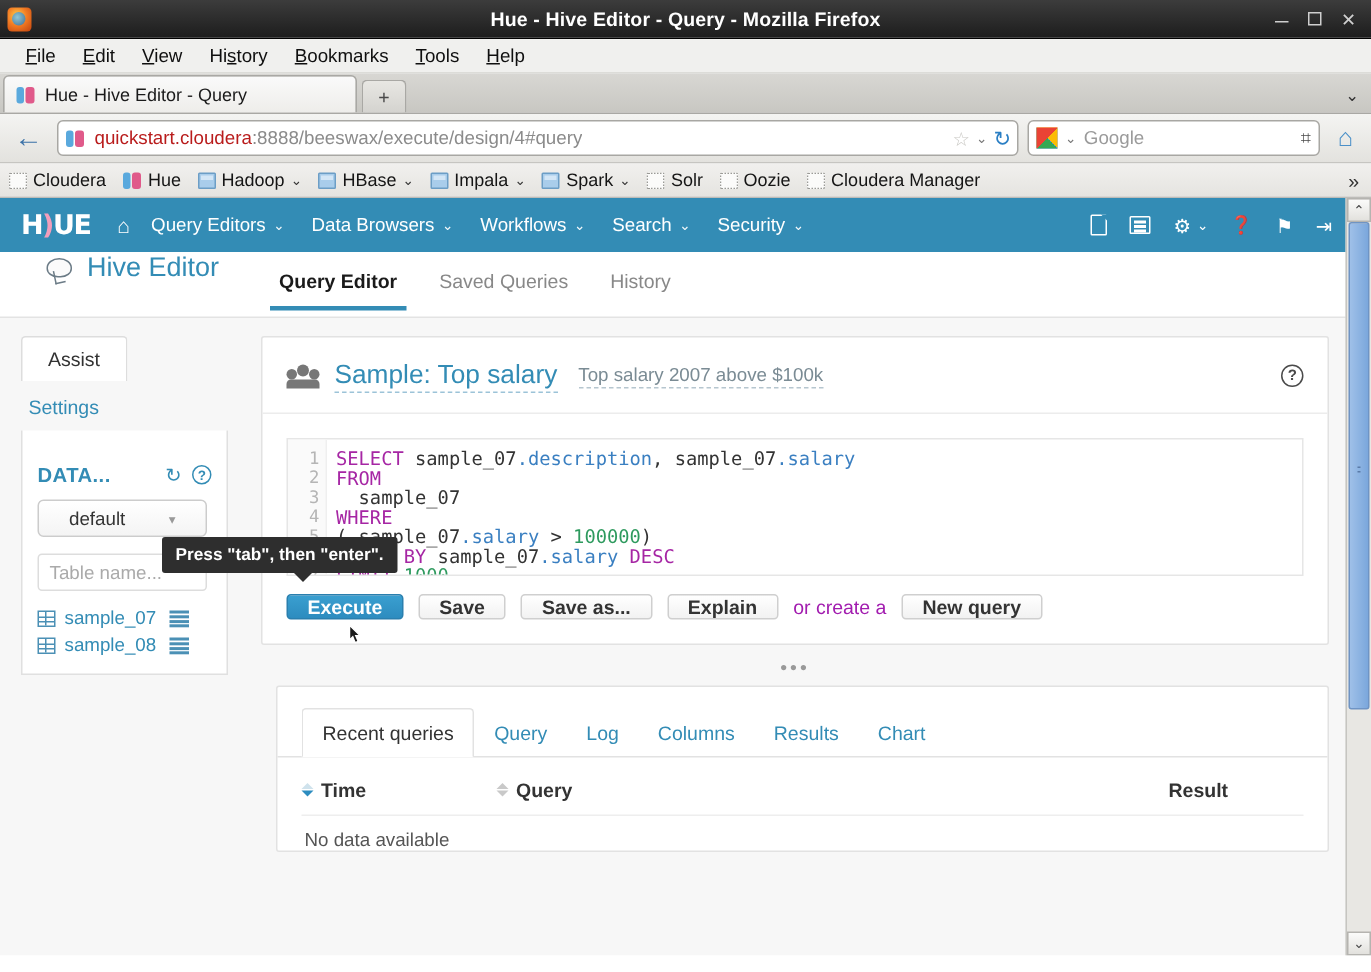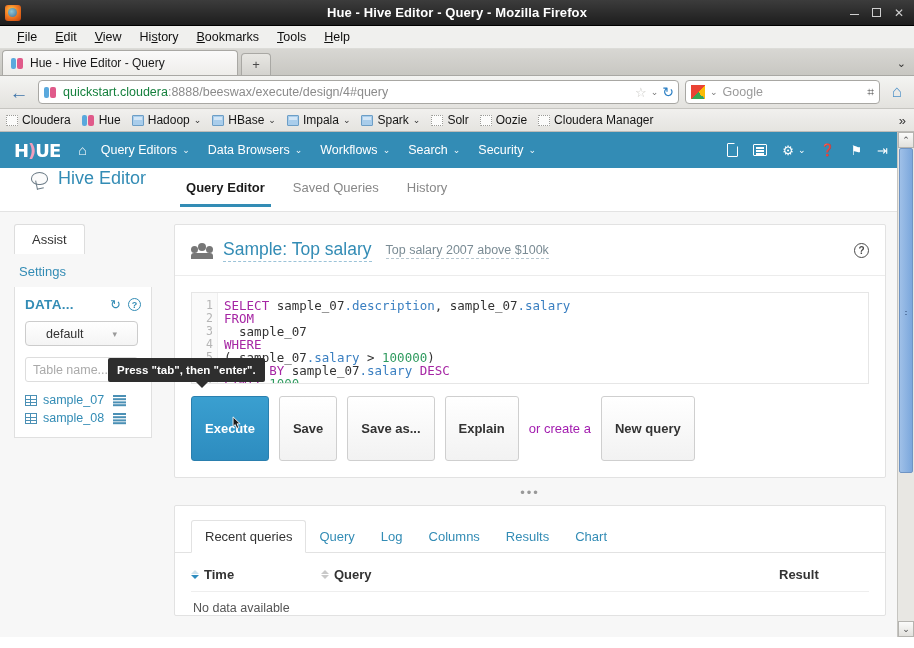--- a/index.html
+++ b/index.html
@@ -95,21 +95,21 @@
   }
   .urlbox .site-ico { width: 15px; height: 15px; margin-right: 5px; position: relative; flex:0 0 auto;}
   .urlbox .site-ico::before{
     content:""; position:absolute; left:1px; top:2px; width:5px; height:11px;
     background:#5aa9dd; border-radius:2px;
   }
   .urlbox .site-ico::after{
     content:""; position:absolute; left:7px; top:2px; width:6px; height:11px;
     background:#e05a8a; border-radius:2px;
   }
-  .url-strong { color: #15803d; margin-top: 20px; }
+  .url-strong { color: #b91c1c; margin-top: 20px; }
   .url-dim { color: #8b8b8b; }
   .urlbox .url-txt{ white-space: nowrap; overflow: hidden; text-overflow: ellipsis; }
   .urlbox .tail { margin-left: auto; display: flex; align-items: center; gap: 4px; flex: 0 0 auto;}
   .star { color: #c9c8c4; font-size: 13px; }
   .caret-sm { color: #777; font-size: 9px; }
   .reload { color: #2b7fc4; font-size: 14px; }
   .searchbox {
     width: 195px; height: 24px; background: #fff; border: 1px solid #a8a7a3;
     border-radius: 4px; display: flex; align-items: center; padding: 0 5px;
     font-size: 12.5px; color: #9a9a9a; gap: 5px; flex: 0 0 auto;
@@ -203,21 +203,21 @@
   
   .pagebody { display: flex; background: #f7f7f7; height: 425px; }
   .leftcol { width: 166px; padding: 12px 0 0 14px; flex: 0 0 auto;}
   .assist-tabbar { display: flex; text-align: center; }
   .assist-tab {
     background: #fff; border: 1px solid #ddd; border-bottom: none;
     padding: 7px 17px; font-size: 13px; color: #333; border-radius: 3px 3px 0 0;
   }
   .settings-link { color: #338cb5; font-size: 13px; padding: 10px 2px 8px 5px; display:block;}
   .assist-panel { background: #fff; border: 1px solid #e0e0e0; border-top:none; padding: 10px; width: 138px; }
-  .db-head { display: flex; align-items: flex-start; }
+  .db-head { display: flex; align-items: flex-start; margin-top: 12px; }
   .db-title { color: #338cb5; font-weight: bold; font-size: 13.5px; letter-spacing: .3px; }
   .db-icons { margin-left: auto; display: flex; gap: 7px; align-items: center; color: #338cb5; font-size: 13px; }
   .db-select {
     margin-top: 9px; width: 113px; height: 25px; border: 1px solid #ccc; border-radius: 4px;
     background: linear-gradient(to bottom,#fff,#f4f4f4); display: flex; align-items: center;
     padding: 0 20px; font-size: 12.5px; color: #333;
   }
   .db-select .dcaret { margin-left: auto; color: #999; font-size: 9px; }
   .tbl-filter {
     margin-top: 11px; width: 113px; height: 25px; border: 1px solid #ddd; border-radius: 3px;
@@ -257,41 +257,41 @@
   }
   .code { padding: 6px 0 0 6px; line-height: 13px; color: #333; white-space: pre; }
   .kw { color: #a626a4; }
   .fld { color: #3a7fc1; }
   .num { color: #2e9a5e; }
   .op  { color: #333; }
 
   .btnrow { display: flex; align-items: center; gap: 10px; padding: 12px 16px 16px; position: relative;}
   .btn {
     border: 1px solid #cfcfcf; background: linear-gradient(to bottom,#fff,#f2f2f2);
-    border-radius: 3px; padding: 24px 13px; font-size: 13px; color: #333; font-weight: bold;
+    border-radius: 3px; padding: 0 13px; font-size: 13px; color: #333; font-weight: bold;
   }
   .btn.primary {
     background: linear-gradient(to bottom,#3a9fd0,#2d8cbf); border-color: #2a7fae; color: #fff;
   }
   .or-create { font-size: 13px; color: #a21caf; font-weight: normal; }
   .tooltip {
     position: absolute; left: -67px; top: -26px; background: #2e2e2e; color: #fff;
     font-size: 11.5px; font-weight: bold; padding: 6px 9px; border-radius: 2px; white-space: nowrap;
   }
   .tooltip::after {
     content: ""; position: absolute; left: 88px; bottom: -6px;
     border-left: 6px solid transparent; border-right: 6px solid transparent; border-top: 6px solid #2e2e2e;
   }
   .cursor {
     position: absolute; left: 56px; top: 32px; width: 13px; height: 16px; pointer-events:none;
   }
 
   .splitter { text-align: center; padding: 7px 0 5px; color: #999; font-size: 13px; letter-spacing: 2px; }
 
-  .results-card { padding: 0 0 0 0; }
+  .results-card { padding: 0 0 0 0; margin-left: 10px; }
   .rtabs { display: flex; align-items: flex-end; padding: 14px 16px 0; border-bottom: 1px solid #e2e2e2; }
   .rtab { font-size: 13px; color: #338cb5; padding: 8px 13px; }
   .rtab.active {
     color: #333; background: #fff; border: 1px solid #e2e2e2; border-bottom: 1px solid #fff;
     border-radius: 3px 3px 0 0; margin-bottom: -1px;
   }
   .rtable { padding: 14px 16px 0; }
   .rthead { display: flex; font-size: 13px; font-weight: bold; color: #333; padding-bottom: 9px; border-bottom: 1px solid #eee;}
   .th { display: flex; align-items: center; gap: 5px; }
   .th.c1 { width: 130px; } .th.c2 { flex: 1 1 auto; } .th.c3 { width: 90px; }

